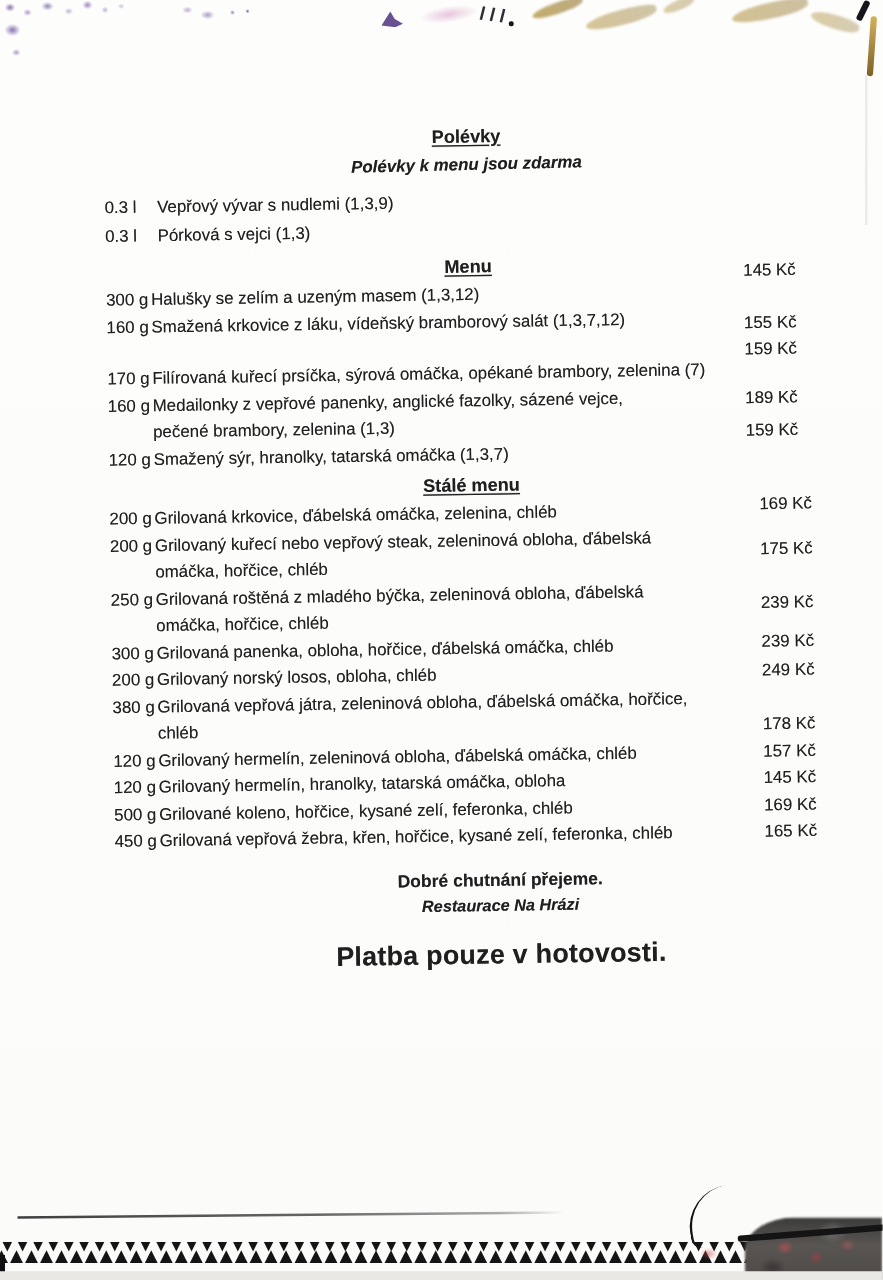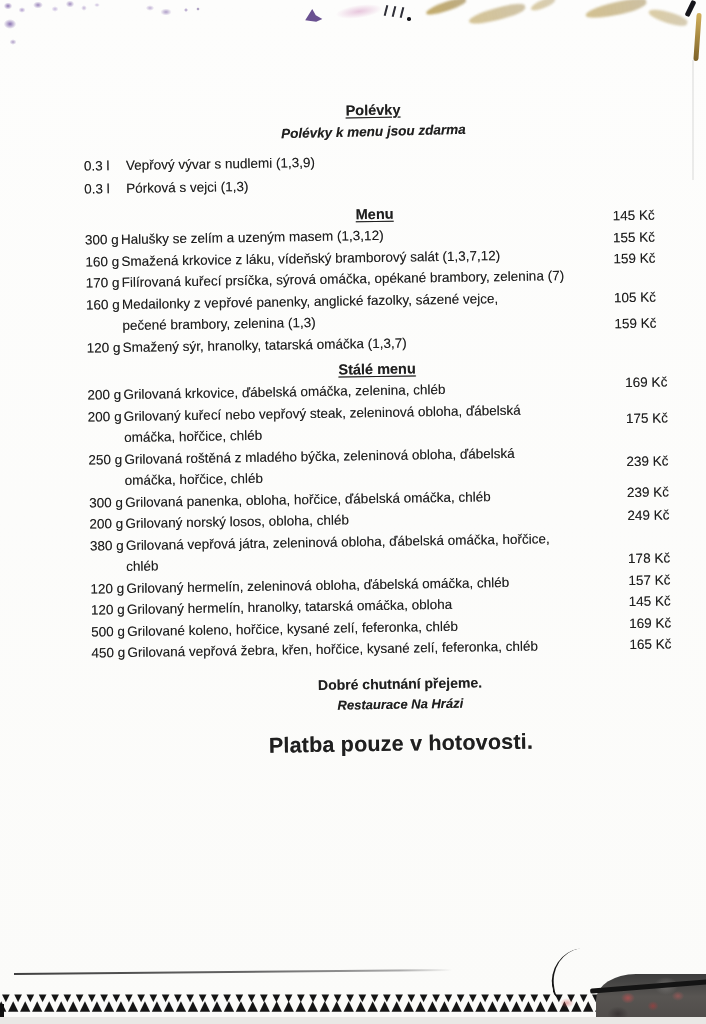--- a/index.html
+++ b/index.html
@@ -20,21 +20,21 @@
   .subtitle{font-size:13.5px;font-weight:bold;font-style:italic;text-align:center;
       line-height:21px;transform:rotate(-0.5deg);}
   .soup-rows{margin-top:9px;}
   .gap-menu{margin-top:7px;}
   .gap-stale{margin-top:5px;}
   .row{display:flex;align-items:flex-start;font-size:13.5px;line-height:21.5px;}
   .soup-rows .row{height:23px;}
   .soup-rows .txt{padding-left:6px;}
   .amt{width:36px;flex:none;}
   .txt{flex:1;white-space:pre-line;padding-right:6px;}
-  .price{width:60px;flex:none;text-align:right;}
+  .price{width:60px;flex:none;}
   .footer{margin-top:14px;transform:translateX(18px);}
   .wish{font-size:14px;font-weight:bold;text-align:center;line-height:20px;}
   .rest{font-size:13px;font-weight:bold;font-style:italic;text-align:center;line-height:21px;}
   .pay{font-size:21.5px;font-weight:bold;text-align:center;letter-spacing:.2px;margin-top:17px;}
   
   .sm{position:absolute;pointer-events:none;}
   #sm-purple-cluster{left:0;top:0;width:212px;height:50px;filter:blur(.4px);
     background:
       radial-gradient(6px 5px at 8px 6px, rgba(122,94,166,.85), transparent 70%),
       radial-gradient(5px 4px at 22px 10px, rgba(146,118,186,.70), transparent 70%),
@@ -136,32 +136,32 @@
     <div class="h1 gap-menu">Menu</div>
     <div id="menu-rows">
         <div class="row">
           <span class="amt">300 g</span>
           <span class="txt">Halušky se zelím a uzeným masem (1,3,12)</span>
           <span class="price" style="transform: translate(-10px, -16px);">145 Kč</span>
         </div>
         <div class="row">
           <span class="amt">160 g</span>
           <span class="txt">Smažená krkovice z láku, vídeňský bramborový salát (1,3,7,12)</span>
-          <span class="price" style="transform: translate(-10px, -16px);">155 Kč</span>
+          <span class="price" style="transform: translate(-10px, -16px); margin-top: 20px;">155 Kč</span>
         </div>
         <div class="row">
           <span class="amt">170 g</span>
           <span class="txt">Filírovaná kuřecí prsíčka, sýrová omáčka, opékané brambory, zelenina (7)</span>
           <span class="price" style="transform: translate(-10px, -16px);">159 Kč</span>
         </div>
         <div class="row">
           <span class="amt">160 g</span>
           <span class="txt">Medailonky z vepřové panenky, anglické fazolky, sázené vejce,
 pečené brambory, zelenina (1,3)</span>
-          <span class="price" style="transform: translate(-10px, 1px);">105 Kč</span>
+          <span class="price" style="transform: translate(-10px, 1px);">189 Kč</span>
         </div>
         <div class="row">
           <span class="amt">120 g</span>
           <span class="txt">Smažený sýr, hranolky, tatarská omáčka (1,3,7)</span>
           <span class="price" style="transform: translate(-10px, -16px);">159 Kč</span>
         </div>
       </div>
     <div class="h1 gap-stale">Stálé menu</div>
     <div id="stale-rows">
         <div class="row">

